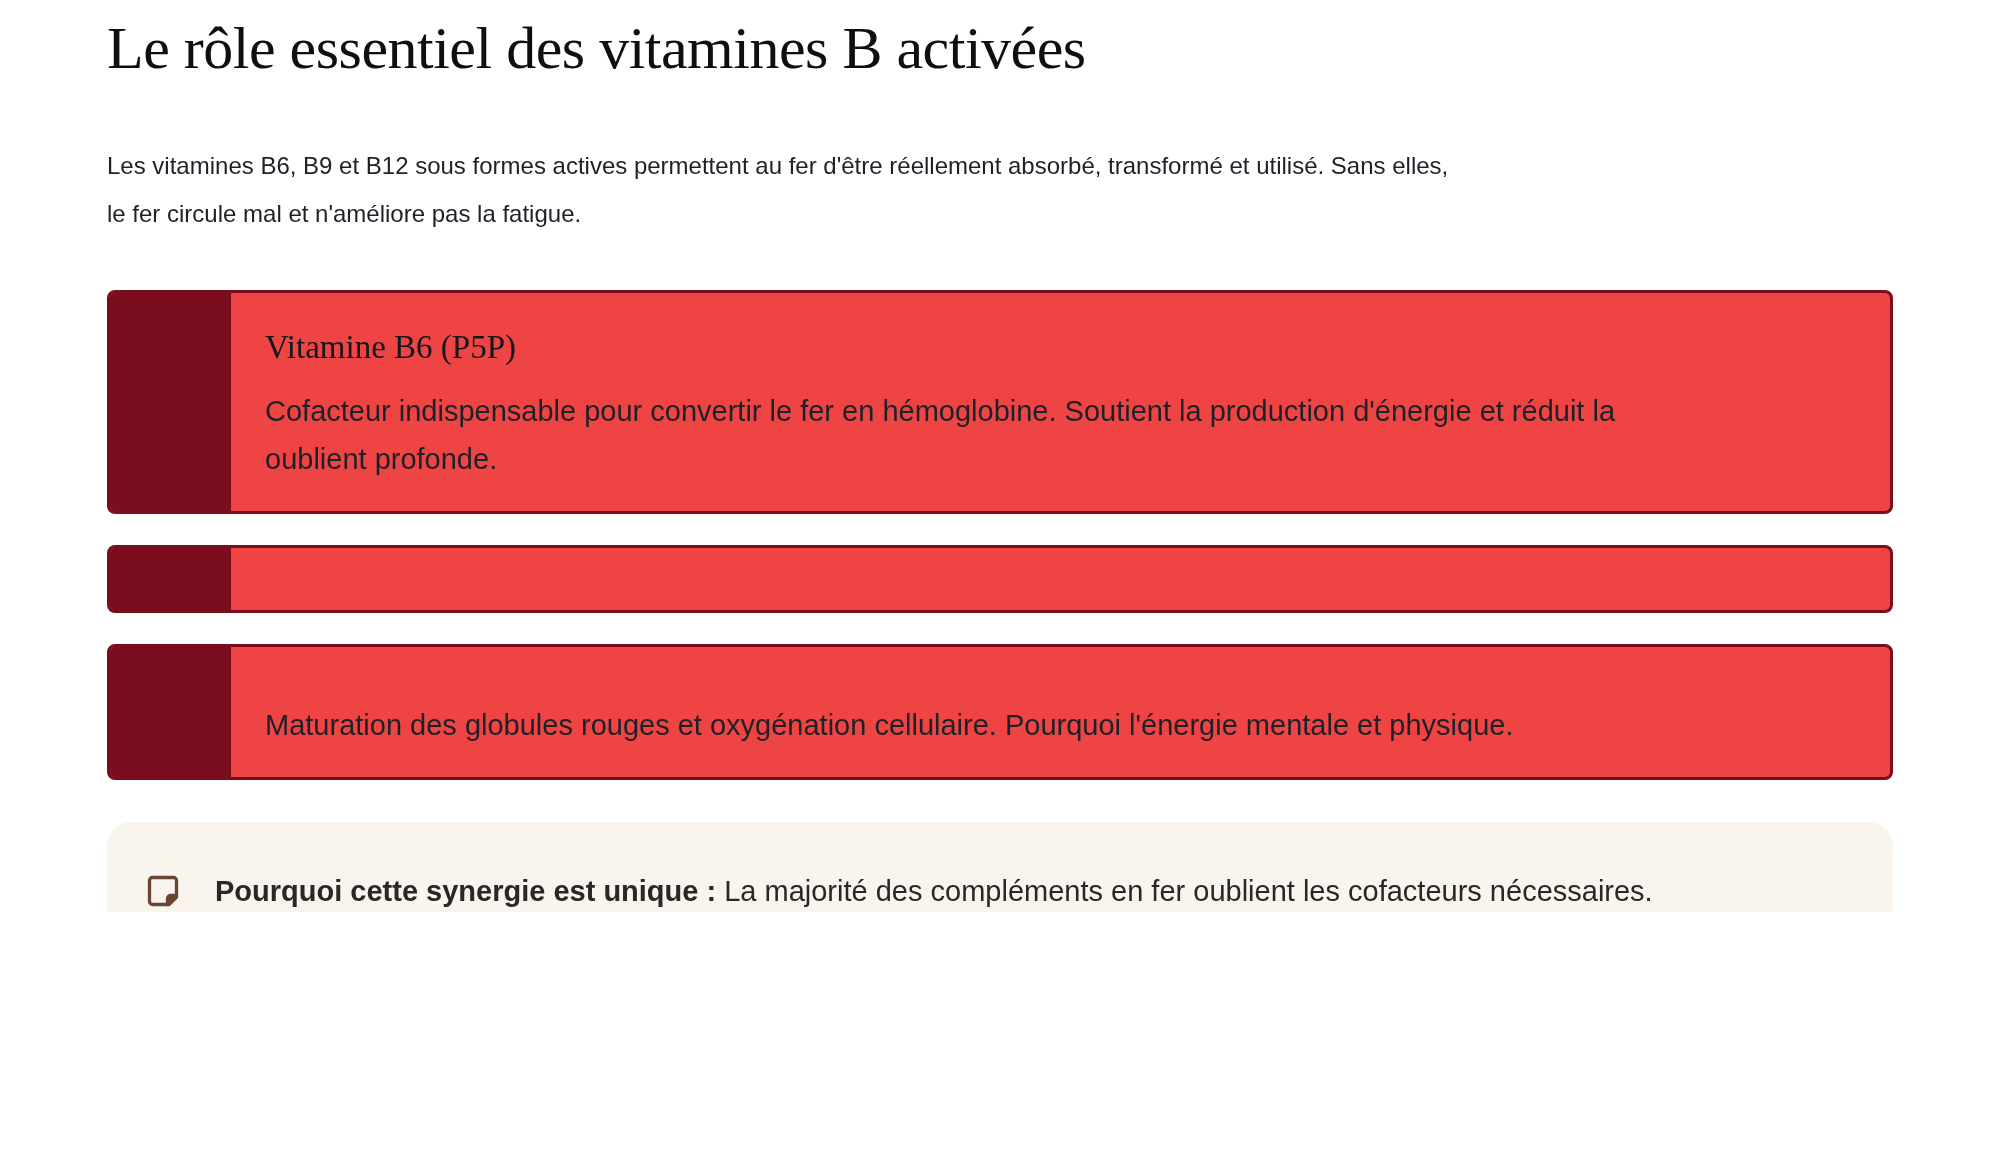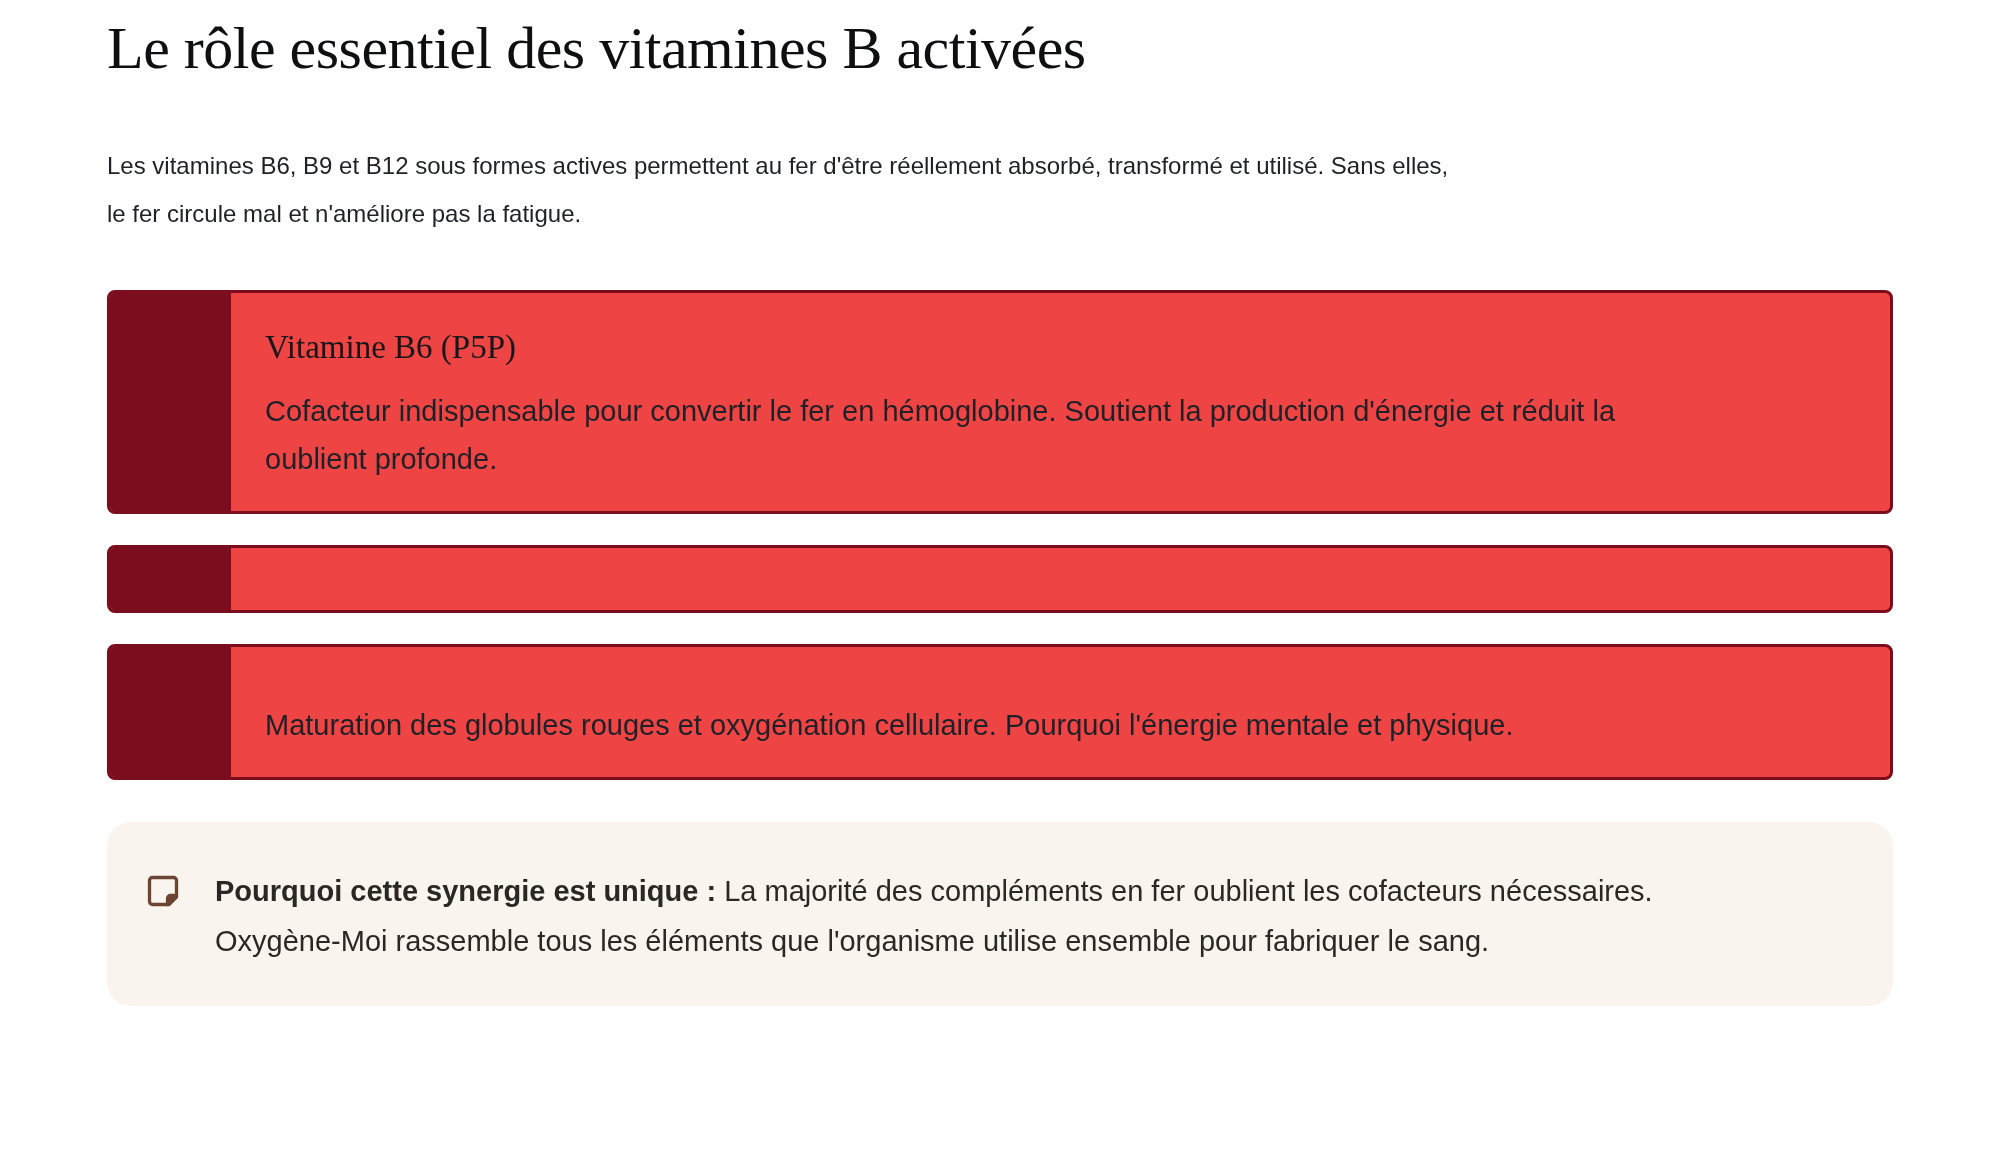--- a/index.html
+++ b/index.html
@@ -7,21 +7,21 @@
     --note-bg:#f9f4ee;
     --note-icon-brown:#6b4533;
   }
   *{margin:0;padding:0;box-sizing:border-box;}
   html,body{background:#ffffff;}
   body{
     width:2000px;height:1164px;overflow:hidden;
     font-family:"Liberation Sans","DejaVu Sans",sans-serif;
     color:#1e2127;
   }
-  .page{width:2000px;height:1164px;padding:0 107px;overflow:hidden;}
+  .page{width:2000px;height:912px;padding:0 107px;overflow:hidden;}
   .section-title{
     margin-top:10px;
     font-family:"Liberation Serif","DejaVu Serif",serif;
     font-weight:400;
     font-size:60px;
     line-height:76px;
     letter-spacing:-0.5px;
     color:#0e0f11;
   }
   .intro{

